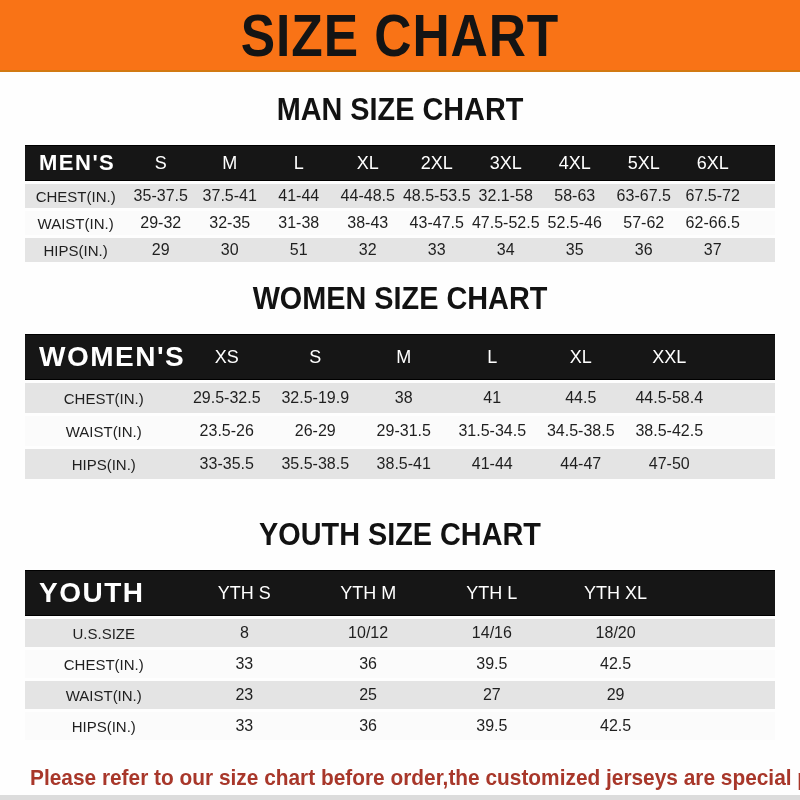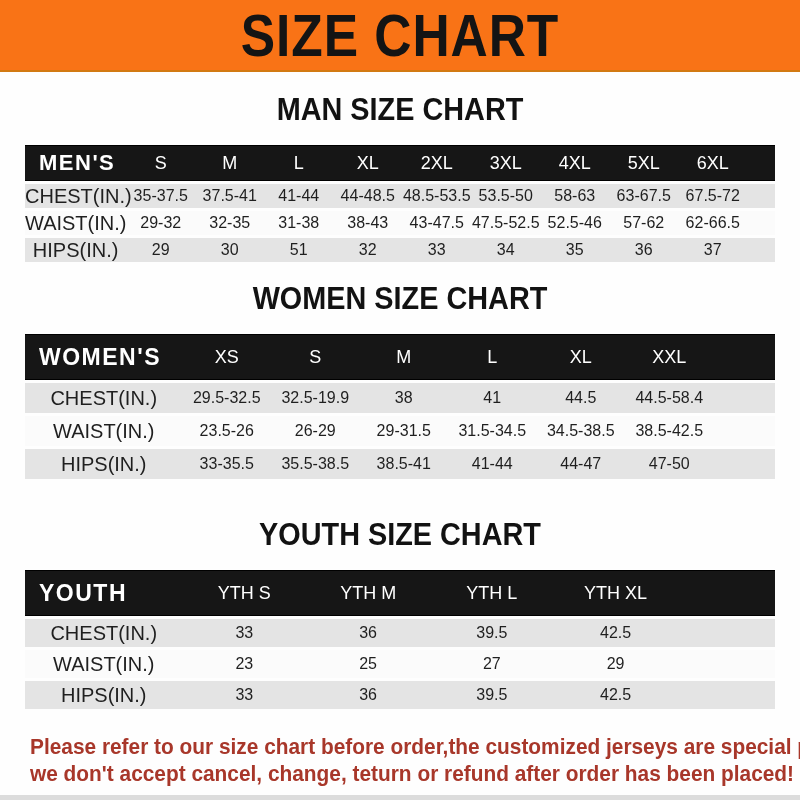--- a/index.html
+++ b/index.html
@@ -30,27 +30,27 @@
   table.size-table{
     width:750px;margin-left:25px;border-collapse:separate;border-spacing:0 3px;
     table-layout:fixed;
   }
   tr.bar th{
     background:#161616;color:#fff;font-weight:normal;
     border-top:1px solid #000;border-bottom:1px solid #000;
   }
   tr.bar th.bar-label{
     text-align:left;padding-left:14px;font-weight:bold;letter-spacing:1.5px;
-    font-size:23px;
+    font-size:28px;
   }
   tr.bar th.bar-col{font-size:18px;text-align:center;}
   tbody td{
     text-align:center;font-size:16px;color:#1f1f1f;padding:0;
   }
-  tbody td.row-label{font-size:20px;}
+  tbody td.row-label{font-size:15px;}
   tbody tr:nth-child(odd) td{background:#E4E4E4;}
   tbody tr:nth-child(even) td{background:#FBFBFB;}
   
   .t-men col.c-label{width:13.5%}  .t-men col.c-data{width:9.2%}   .t-men col.c-sp{width:3.7%}
   .t-women col.c-label{width:21%}  .t-women col.c-data{width:11.8%}.t-women col.c-sp{width:8.2%}
   .t-youth col.c-label{width:21%}  .t-youth col.c-data{width:16.5%}.t-youth col.c-sp{width:13%}
   .t-men tr.bar th{height:32px;}
   .t-women tr.bar th,.t-youth tr.bar th{height:42px;}
   .t-men tbody td{height:24px;}
   .t-women tbody td{height:30px;}
@@ -105,21 +105,21 @@
           </tr>
         </thead>
         <tbody>
           <tr>
             <td class="row-label">CHEST(IN.)</td>
             <td class="cell">35-37.5</td>
             <td class="cell">37.5-41</td>
             <td class="cell">41-44</td>
             <td class="cell">44-48.5</td>
             <td class="cell">48.5-53.5</td>
-            <td class="cell">53.5-50</td>
+            <td class="cell">32.1-58</td>
             <td class="cell">58-63</td>
             <td class="cell">63-67.5</td>
             <td class="cell">67.5-72</td>
             <td class="cell-sp"></td>
           </tr>
           <tr>
             <td class="row-label">WAIST(IN.)</td>
             <td class="cell">29-32</td>
             <td class="cell">32-35</td>
             <td class="cell">31-38</td>
@@ -222,20 +222,28 @@
             <th class="bar-label">YOUTH</th>
             <th class="bar-col">YTH S</th>
             <th class="bar-col">YTH M</th>
             <th class="bar-col">YTH L</th>
             <th class="bar-col">YTH XL</th>
             <th class="bar-sp"></th>
           </tr>
         </thead>
         <tbody>
           <tr>
+            <td class="row-label">U.S.SIZE</td>
+            <td class="cell">8</td>
+            <td class="cell">10/12</td>
+            <td class="cell">14/16</td>
+            <td class="cell">18/20</td>
+            <td class="cell-sp"></td>
+          </tr>
+          <tr>
             <td class="row-label">CHEST(IN.)</td>
             <td class="cell">33</td>
             <td class="cell">36</td>
             <td class="cell">39.5</td>
             <td class="cell">42.5</td>
             <td class="cell-sp"></td>
           </tr>
           <tr>
             <td class="row-label">WAIST(IN.)</td>
             <td class="cell">23</td>

